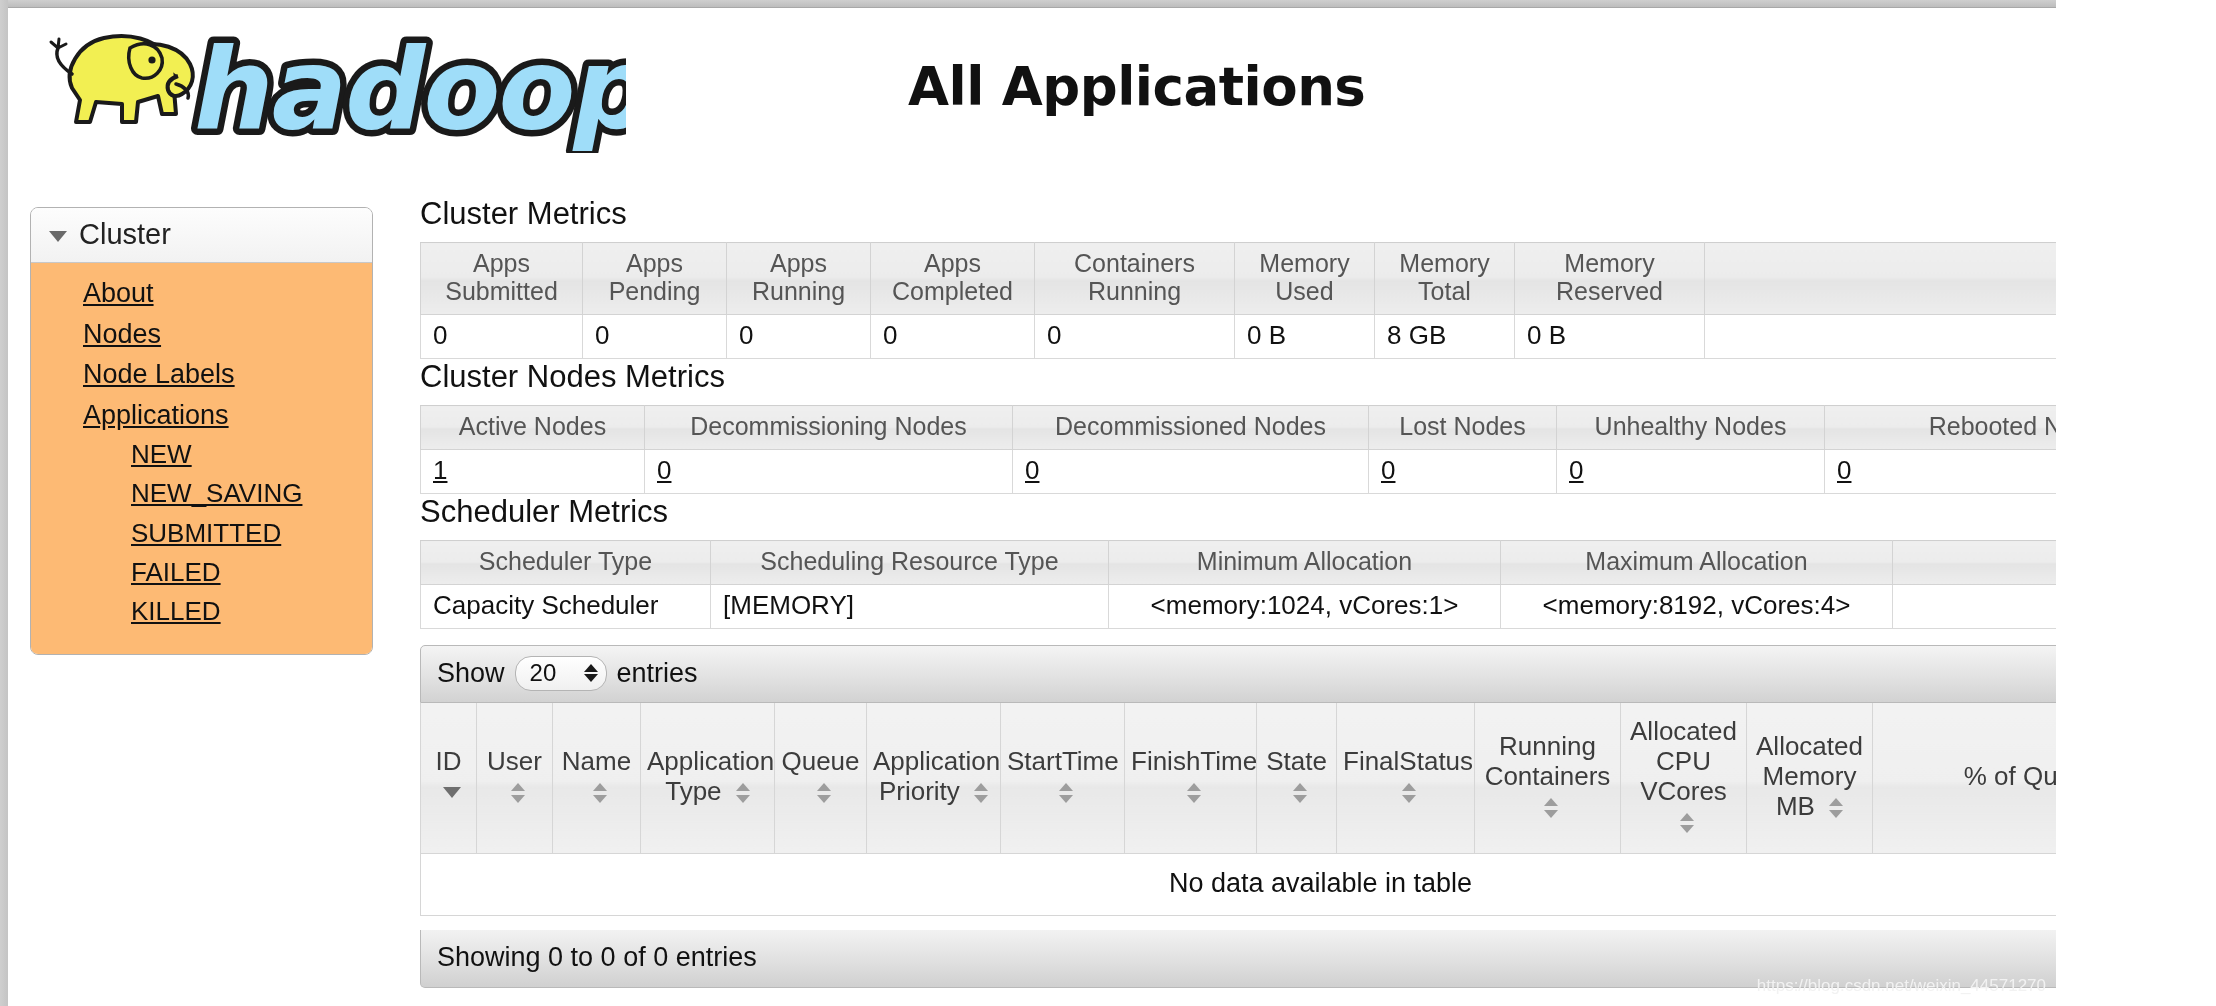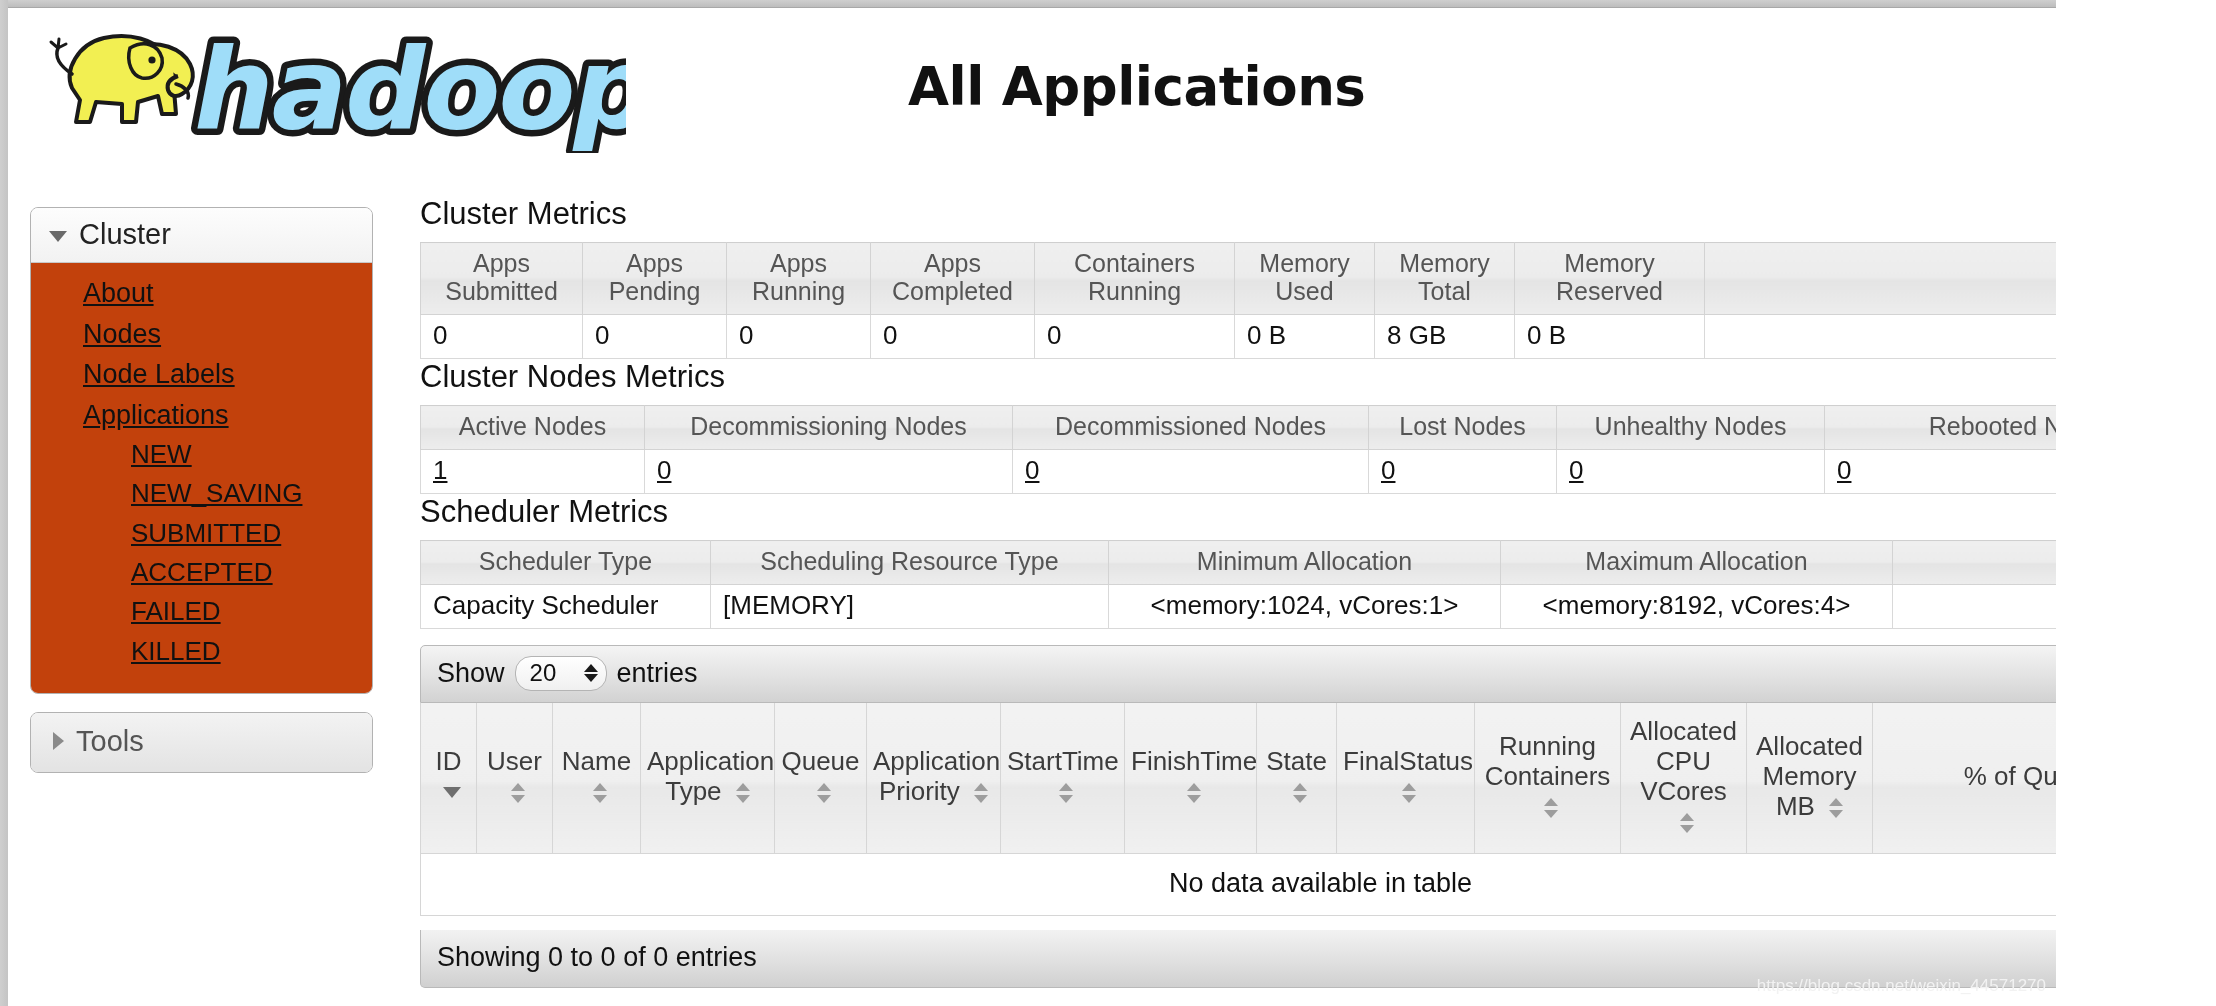--- a/index.html
+++ b/index.html
@@ -81,21 +81,21 @@
     margin-top: 4px;
   }
   .tri-right {
     width: 0; height: 0;
     border-top: 9px solid transparent;
     border-bottom: 9px solid transparent;
     border-left: 11px solid #8a8a8a;
   }
   .panel-body {
     padding: 10px 0 22px 0;
-    background: #c2410c;
+    background: #fdba74;
   }
   .nav-link {
     display: block;
     font-size: 27px;
     color: #111;
     text-decoration: underline;
     padding: 3px 0 3px 52px;
     line-height: 1.28;
     cursor: pointer;
     white-space: nowrap;
@@ -323,32 +323,25 @@
         <span>Cluster</span>
       </div>
       <div class="panel-body">
         <span class="nav-link">About</span>
         <span class="nav-link">Nodes</span>
         <span class="nav-link">Node Labels</span>
         <span class="nav-link">Applications</span>
         <span class="nav-link child">NEW</span>
         <span class="nav-link child">NEW_SAVING</span>
         <span class="nav-link child">SUBMITTED</span>
-        <span class="nav-link child">ACCEPTED</span>
         <span class="nav-link child">FAILED</span>
         <span class="nav-link child">KILLED</span>
       </div>
     </div>
 
-    <div class="panel tools">
-      <div class="panel-head">
-        <span class="tri-right"></span>
-        <span>Tools</span>
-      </div>
-    </div>
   </div>
 
   <div class="main">
 
     <h2 class="section">Cluster Metrics</h2>
     <table class="metrics">
       <colgroup>
         <col style="width:162px">
           <col style="width:144px">
           <col style="width:144px">

